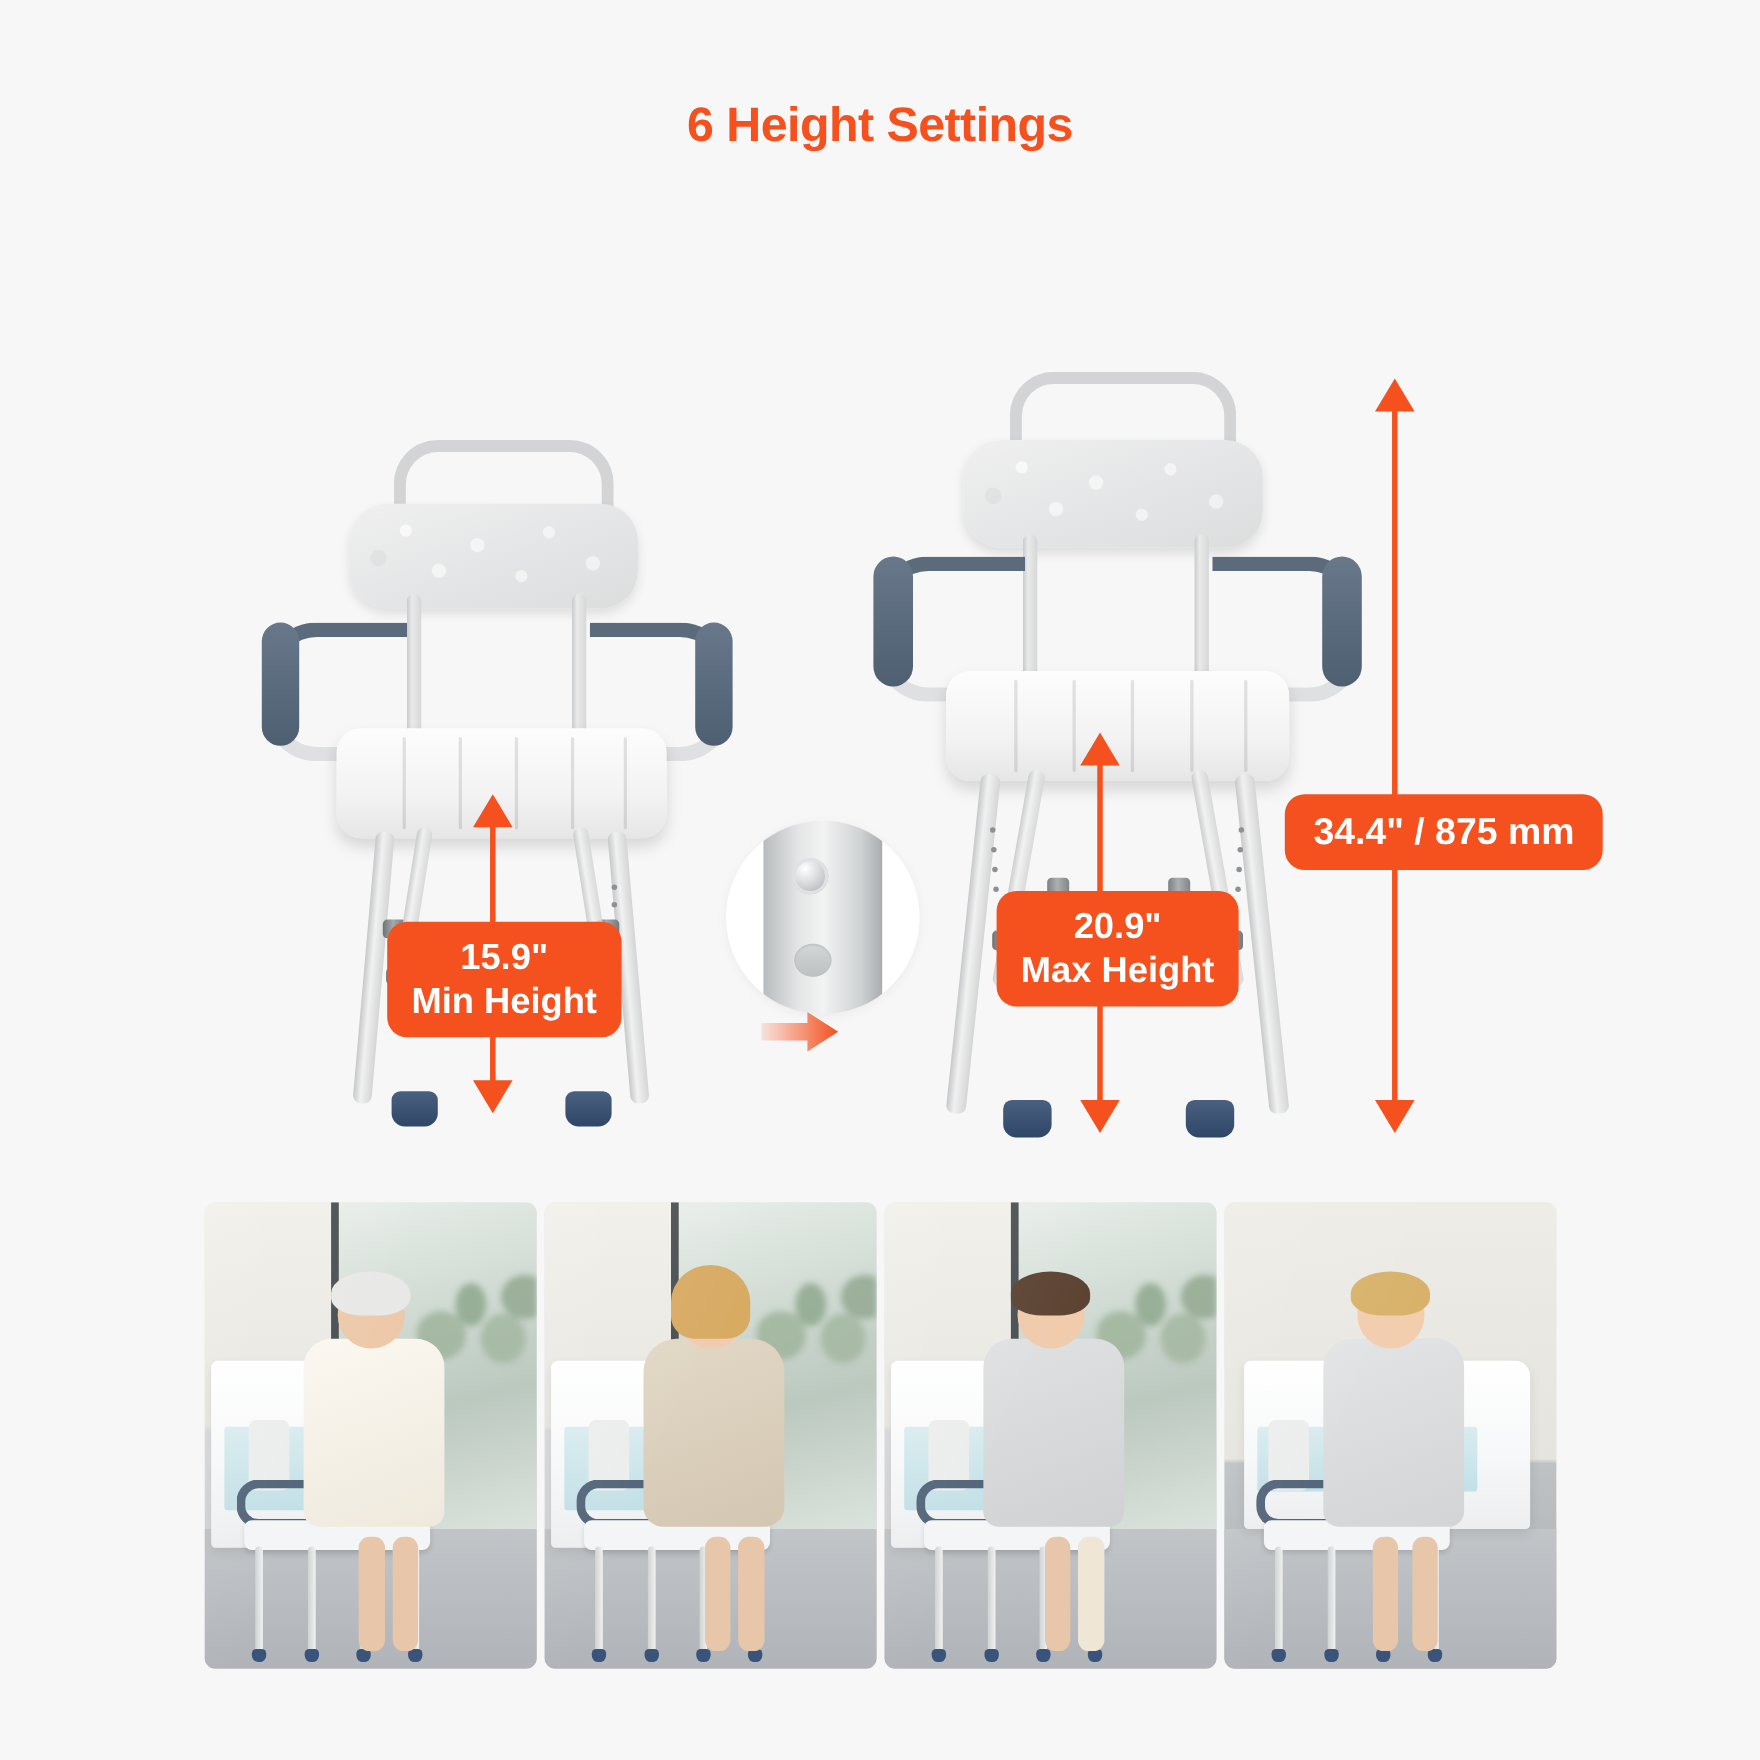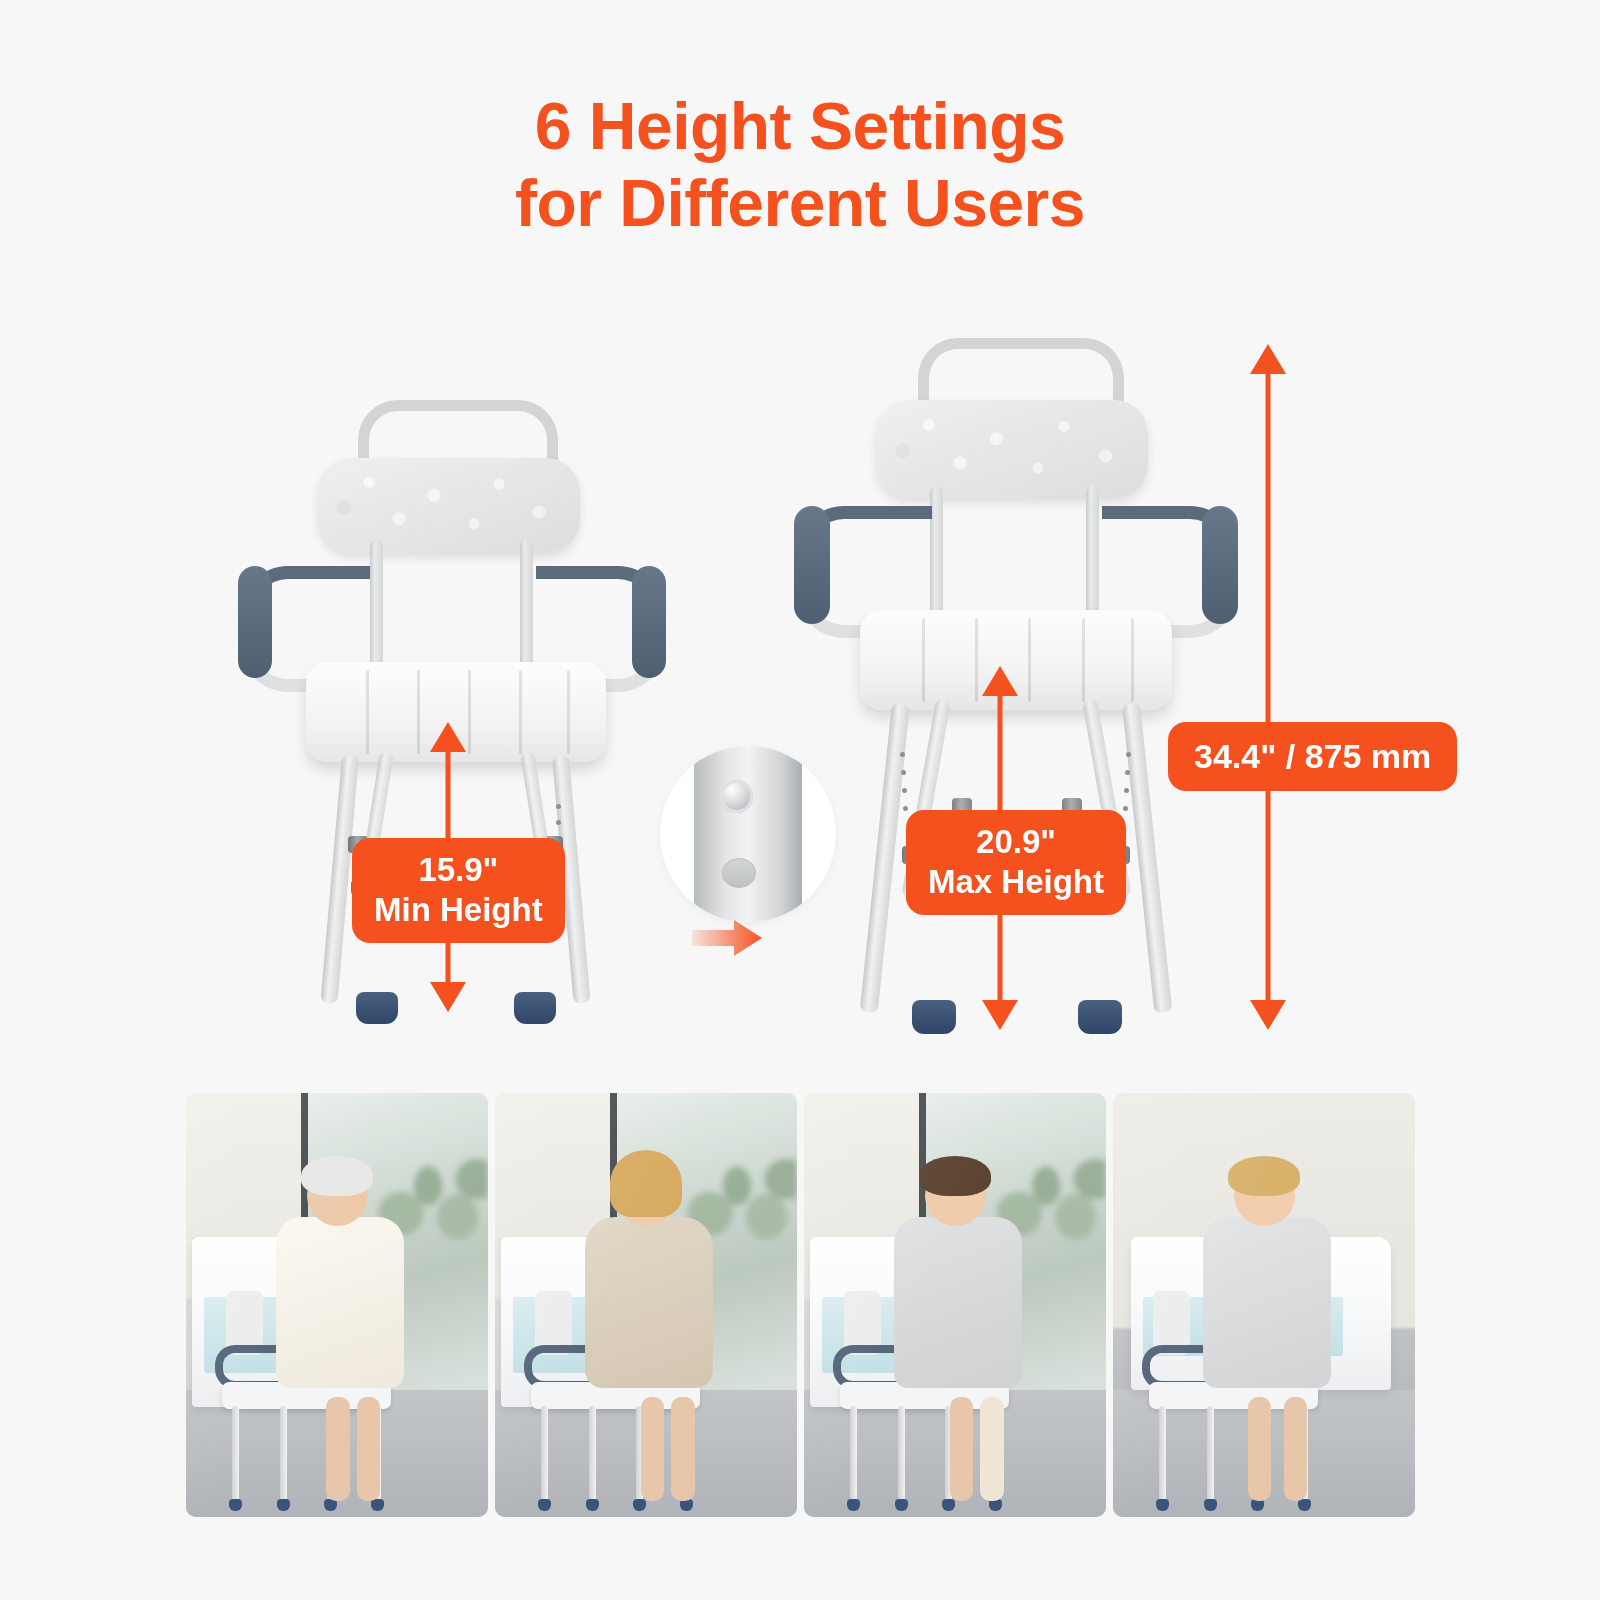--- a/index.html
+++ b/index.html
@@ -16,21 +16,21 @@
   
   .title-block {
     position: absolute;
     top: 88px;
     left: 0;
     width: 1600px;
     text-align: center;
     line-height: 1.16;
   }
   .title-line {
-    font-size: 66px;
+    font-size: 44px;
     font-weight: bold;
     color: #f4511e;
     letter-spacing: -0.5px;
   }
 
   
   .stage {
     position: absolute;
     top: 310px;
     left: 0;
@@ -244,21 +244,20 @@
                     background:linear-gradient(90deg,#cfd2d3,#f1f2f2); border-radius:4px; }
   .ph-chair-leg::after { content:""; position:absolute; left:-3px; bottom:-7px;
                     width:13px; height:12px; background:#3a537a; border-radius:4px 4px 6px 6px; }
   .photo-gloss { position:absolute; inset:0; background:linear-gradient(115deg,rgba(255,255,255,.12),transparent 45%); }
 </style>
 </head>
 <body>
 
 <div class="title-block">
   <div class="title-line">6 Height Settings</div>
-  <div class="title-line">for Different Users</div>
 </div>
 
 <div class="stage">
 
   <div class="chair" style="left:230px; top:90px; width:460px; height:620px;">
 
     <div class="handle-bar" style="left:128px; top:0; width:200px; height:70px;"></div>
 
     <div class="backrest" style="left:88px; top:58px; width:262px; height:95px;"></div>
 

